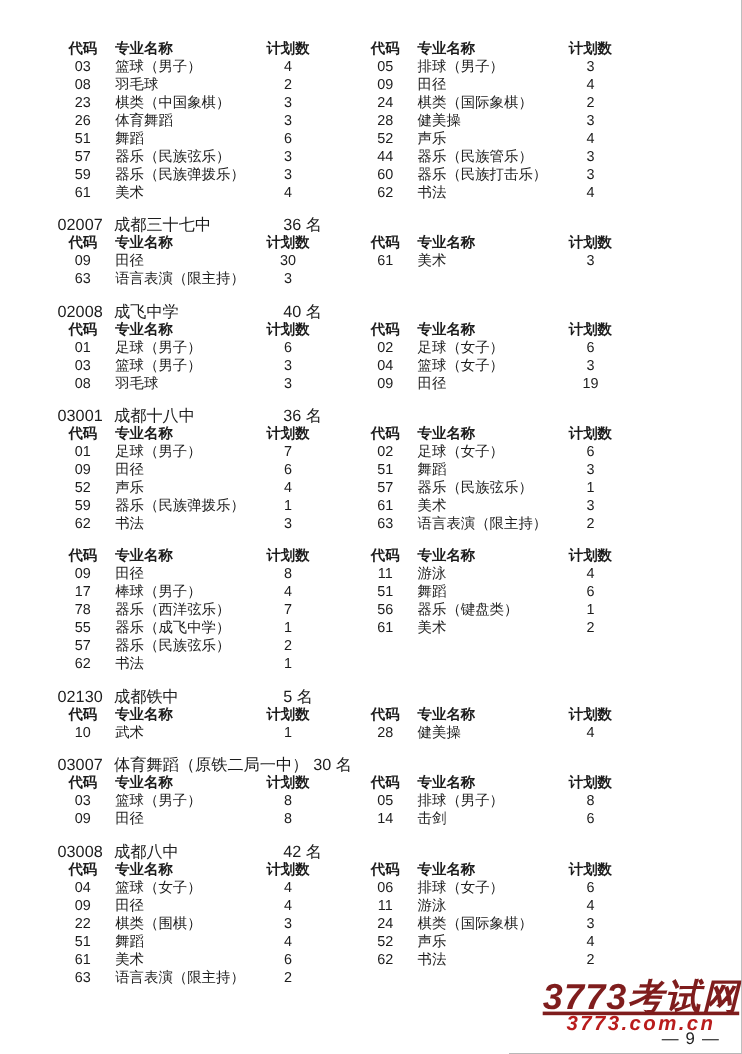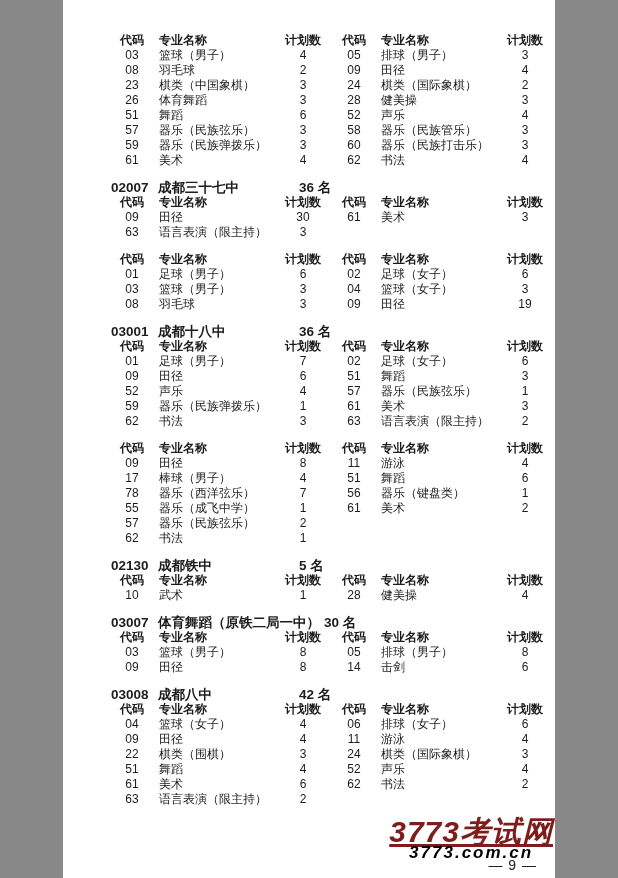--- a/index.html
+++ b/index.html
@@ -1,29 +1,29 @@
 <!DOCTYPE html>
 <html><head>
 <meta charset="utf-8">
 <style>
   html,body { margin:0; padding:0; background:#888; }
   .page {
     position:relative;
-    width:492px; height:878px;
+    width:618px; height:878px;
     background:#ffffff;
     font-family:"Liberation Sans","DejaVu Sans",sans-serif;
     color:#1c1c1c;
     overflow:hidden;
     margin:0 auto;
   }
   #sections { padding:33px 0 0 48px; }
   .section { margin-top:12px; }
   .section:first-child { margin-top:0; }
 
-  .title-row { display:flex; font-size:13.5px; font-weight:bold; line-height:15px; white-space:nowrap; }
+  .title-row { display:flex; font-size:13.5px; font-weight:normal; line-height:15px; white-space:nowrap; }
   .t-code  { width:47px; }
   .t-name  { min-width:137px; padding-right:4px; }
   .t-quota { }
 
   .cols { display:flex; align-items:flex-start; }
   .col  { width:252px; }
 
   .row { display:flex; font-size:12px; line-height:15px; white-space:nowrap; }
   .row.header { font-weight:bold; }
   .c-code  { width:42px; text-align:center; }
@@ -123,21 +123,21 @@
               <span class="c-code">28</span>
               <span class="c-major">健美操</span>
               <span class="c-plan">3</span>
             </div>
             <div class="row">
               <span class="c-code">52</span>
               <span class="c-major">声乐</span>
               <span class="c-plan">4</span>
             </div>
             <div class="row">
-              <span class="c-code">58</span>
+              <span class="c-code">44</span>
               <span class="c-major">器乐（民族管乐）</span>
               <span class="c-plan">3</span>
             </div>
             <div class="row">
               <span class="c-code">60</span>
               <span class="c-major">器乐（民族打击乐）</span>
               <span class="c-plan">3</span>
             </div>
             <div class="row">
               <span class="c-code">62</span>
@@ -179,20 +179,25 @@
             </div>
             <div class="row">
               <span class="c-code">61</span>
               <span class="c-major">美术</span>
               <span class="c-plan">3</span>
             </div>
           </div>
         </div>
       </div>
       <div class="section">
+        <div class="title-row">
+          <span class="t-code">02008</span>
+          <span class="t-name">成飞中学</span>
+          <span class="t-quota">40 名</span>
+        </div>
         <div class="cols">
           <div class="col">
             <div class="row header">
               <span class="c-code">代码</span>
               <span class="c-major">专业名称</span>
               <span class="c-plan">计划数</span>
             </div>
             <div class="row">
               <span class="c-code">01</span>
               <span class="c-major">足球（男子）</span>
@@ -525,17 +530,17 @@
               <span class="c-major">书法</span>
               <span class="c-plan">2</span>
             </div>
           </div>
         </div>
       </div>
     </div>
 
   <div class="watermark">
     <div class="wm-name" style="color: #7f1d1d; text-decoration: underline;">3773考试网</div>
-    <div class="wm-url" style="color: #000000;">3773.com.cn</div>
+    <div class="wm-url" style="color: #b91c1c;">3773.com.cn</div>
   </div>
 
   <div class="page-number">— 9 —</div>
 </div>
 
 </body></html>

